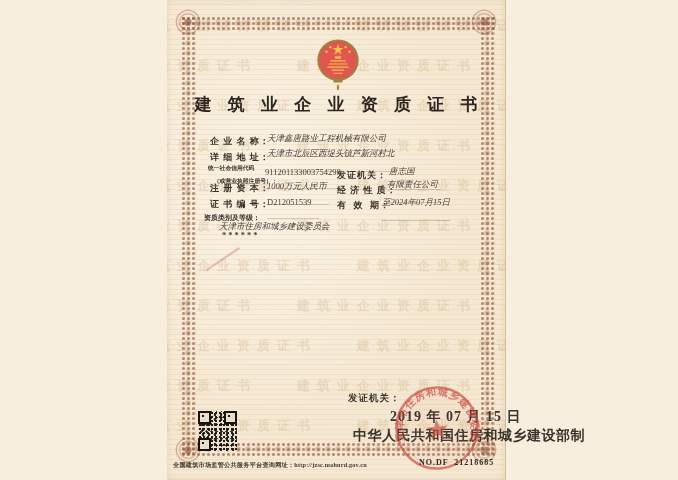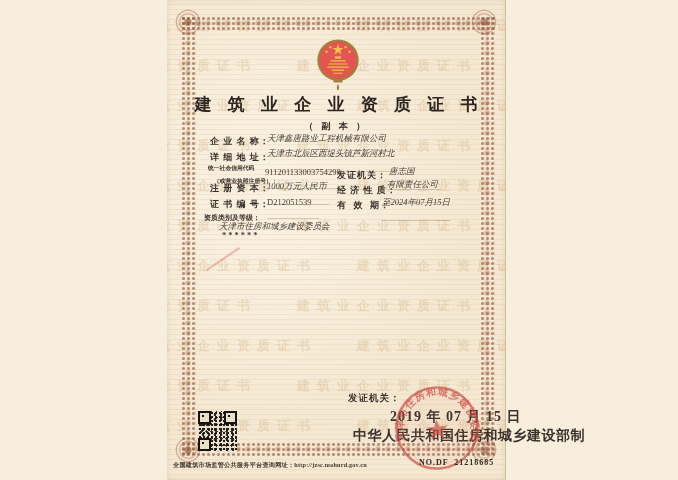--- a/index.html
+++ b/index.html
@@ -139,21 +139,20 @@
       <circle cx="20" cy="14" r="1.6" fill="#f0c24b"></circle>
       <circle cx="40" cy="14" r="1.6" fill="#f0c24b"></circle>
       <circle cx="15" cy="20" r="1.6" fill="#f0c24b"></circle>
       <circle cx="45" cy="20" r="1.6" fill="#f0c24b"></circle>
       <path d="M16 40 h28 M18 36 h24 M20 32 h20" stroke="#f0c24b" stroke-width="1.6" fill="none"></path>
       <path d="M22 44 h16 M24 48 h12" stroke="#f0c24b" stroke-width="1.4" fill="none"></path>
       <rect x="26" y="26" width="8" height="3" fill="#f0c24b"></rect>
     </svg>
 
     <div class="title">建 筑 业 企 业 资 质 证 书</div>
-    <div class="subtitle">（ 副 本 ）</div>
 
     <span class="lbl l-company">企 业 名 称：</span>
     <span class="val v-company">天津鑫唐路业工程机械有限公司</span>
 
     <span class="lbl l-address">详 细 地 址：</span>
     <span class="val v-address">天津市北辰区西堤头镇芦新河村北</span>
 
     <span class="lbl-tiny l-credit"><span>统一社会信用代码</span><br>
     <span>（或营业执照注册号）：</span></span>
     <span class="val v-credit">911201133003754298</span>

